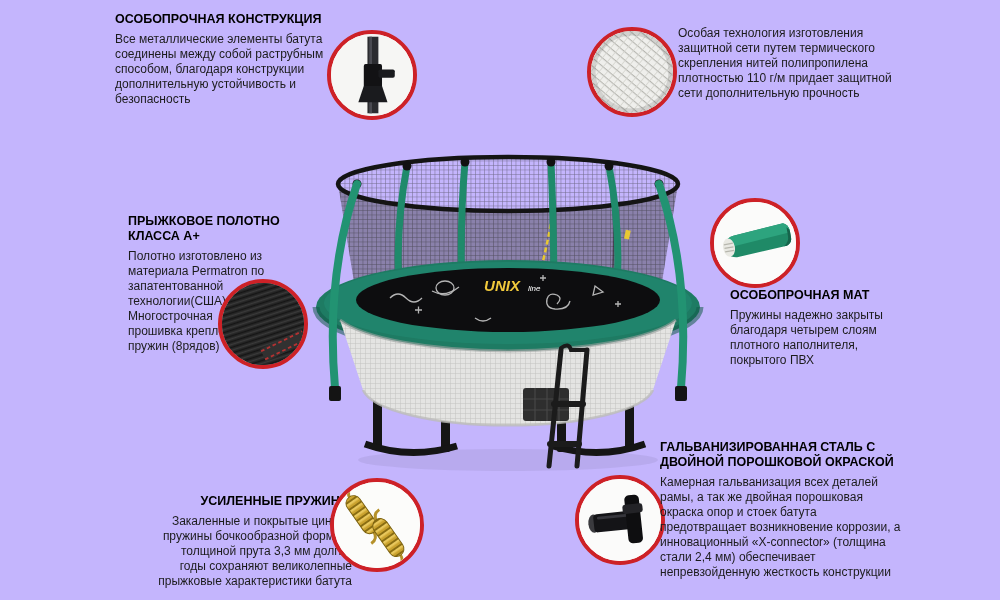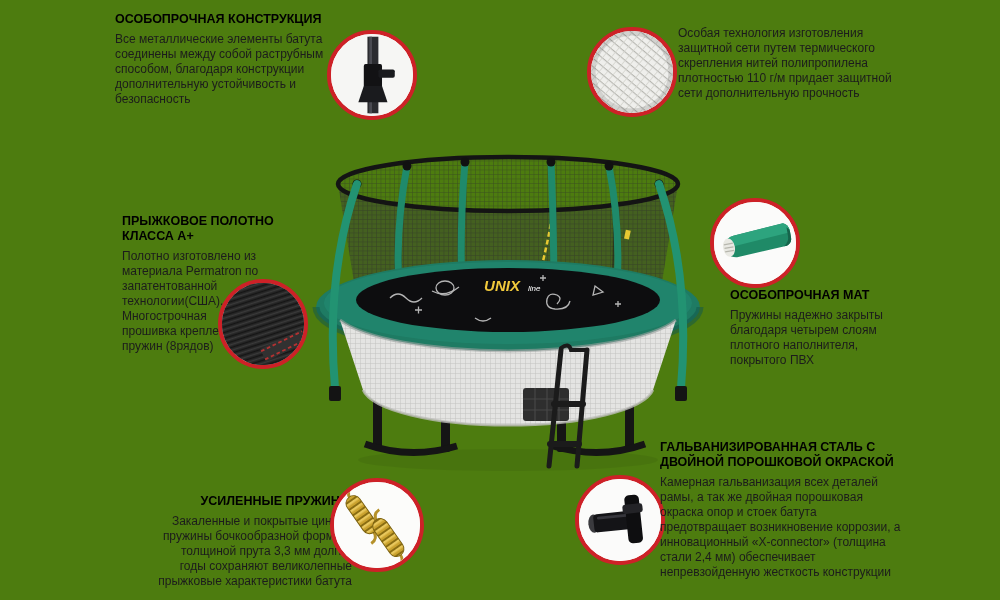--- a/index.html
+++ b/index.html
@@ -1,34 +1,34 @@
 <!DOCTYPE html>
 <html><head>
 <meta charset="utf-8">
 <style>
   html,body{margin:0;padding:0;background:#fff;}
   .canvas{
-    position:relative;width:1000px;height:600px;background:#4d7c0f;
+    position:relative;width:1000px;height:600px;background:#c4b5fd;
     font-family:"Liberation Sans","DejaVu Sans",sans-serif;color:#1a1a1a;overflow:hidden;
   }
   .feature{position:absolute;}
   .feature-title{font-size:12.5px;font-weight:bold;color:#000;line-height:1.18;margin:0 0 5px 0;}
   .feature-text{font-size:12px;line-height:1.26;margin:0;color:#1c1c1c;}
   .b{font-weight:normal;}
   .icon-circle{
     position:absolute;width:90px;height:90px;border-radius:50%;
     border:4px solid #cd2127;background:#fff;box-sizing:border-box;overflow:hidden;
   }
   .icon-circle svg{display:block;width:100%;height:100%;}
   
   .f1{left:115px;top:12px;width:215px;}
   .c1{left:327px;top:30px;}
   .f2{left:678px;top:26px;width:222px;}
   .c2{left:587px;top:27px;}
-  .f3{left:122px;top:214px;width:158px;}
+  .f3{left:128px;top:214px;width:158px;}
   .f3 .feature-text{width:142px;}
   .c3{left:218px;top:279px;}
   .f4{left:730px;top:288px;width:168px;}
   .c4{left:710px;top:198px;}
   .f5{left:156px;top:494px;width:196px;text-align:right;}
   .c5{left:330px;top:478px;width:94px;height:94px;}
   .f6{left:660px;top:440px;width:246px;}
   .c6{left:575px;top:475px;}
   .tramp{position:absolute;left:295px;top:138px;width:420px;height:340px;text-decoration:underline;}
   .tramp svg{display:block;width:100%;height:100%;}

